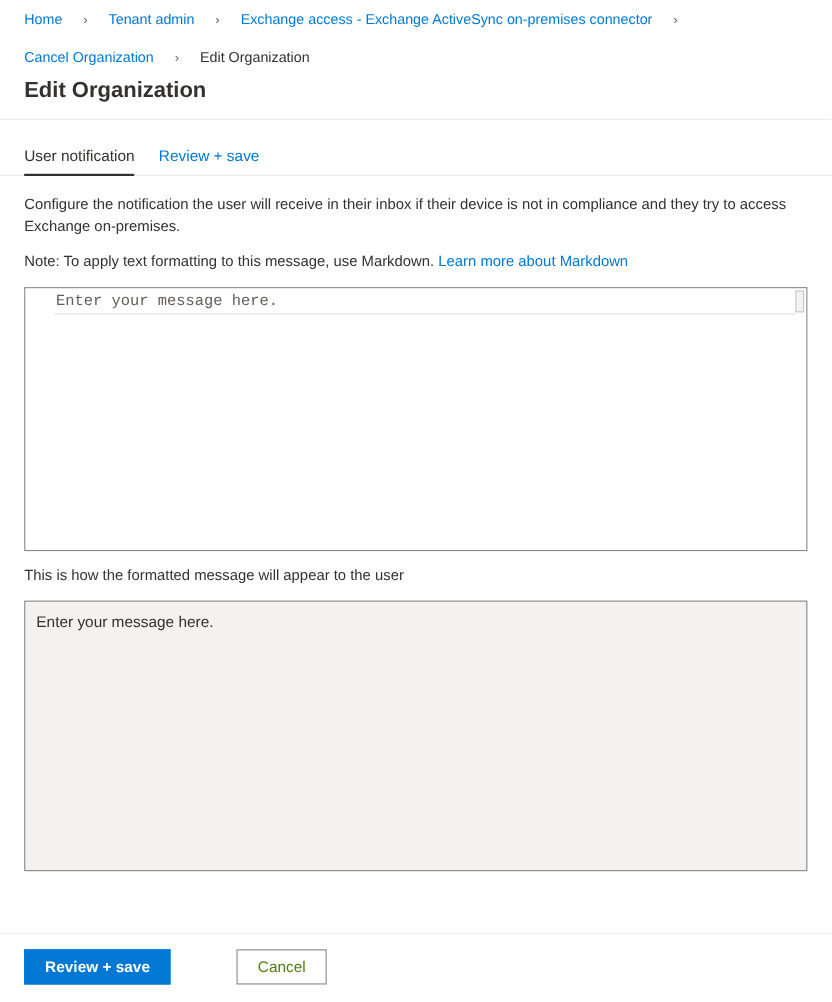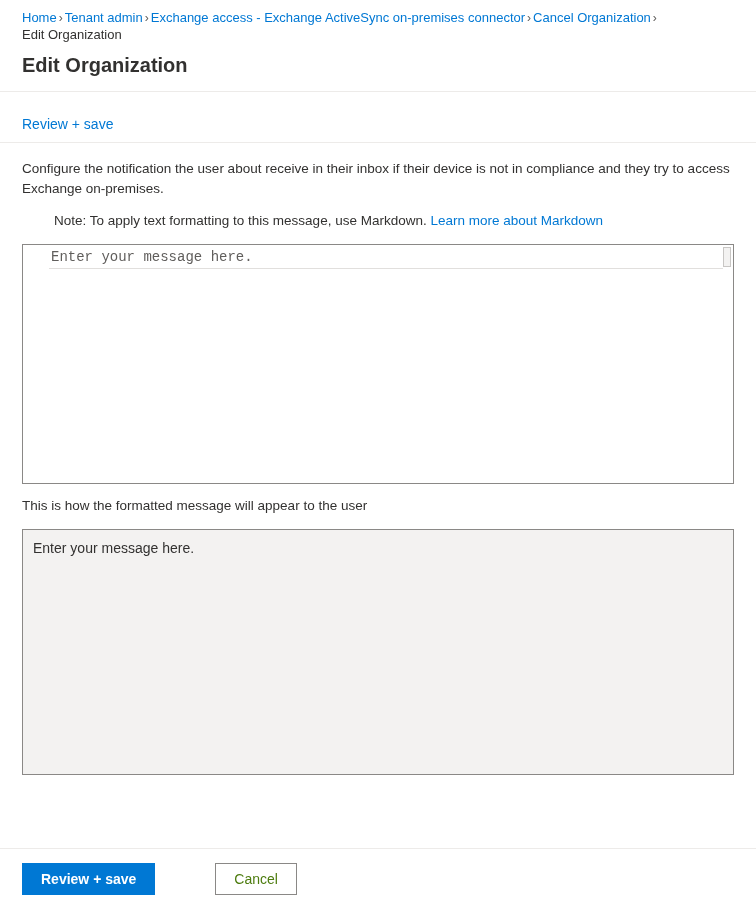--- a/index.html
+++ b/index.html
@@ -15,21 +15,21 @@
       width: 756px;
       height: 911px;
       position: relative;
     }
     .breadcrumb {
       padding: 10px 22px 8px 22px;
       font-size: 13px;
       display: flex;
       align-items: center;
       flex-wrap: wrap;
-      gap: 2px;
+      gap: 19px;
     }
     .breadcrumb a {
       color: #0078d4;
       text-decoration: none;
       cursor: pointer;
     }
     .breadcrumb .sep {
       color: #605e5c;
       font-size: 12px;
     }
@@ -82,21 +82,20 @@
     .desc {
       font-size: 13.5px;
       line-height: 20px;
       color: #323130;
       margin-bottom: 14px;
     }
     .note {
       font-size: 13.5px;
       color: #323130;
       margin-bottom: 16px;
-      margin-left: 32px;
     }
     .note a {
       color: #0078d4;
       text-decoration: none;
       cursor: pointer;
     }
     .editor-wrap {
       border: 1px solid #8a8886;
       height: 240px;
       position: relative;
@@ -192,25 +191,26 @@
   <a>Cancel Organization</a>
   <span class="sep">›</span>
   <span class="current">Edit Organization</span>
 </div>
 
 <div class="header">
   <h1>Edit Organization</h1>
 </div>
 
 <div class="tabs">
+  <div class="tab active">User notification</div>
   <div class="tab">Review + save</div>
 </div>
 
 <div class="content">
-  <div class="desc">Configure the notification the user about receive in their inbox if their device is not in compliance and they try to access Exchange on-premises.</div>
+  <div class="desc">Configure the notification the user will receive in their inbox if their device is not in compliance and they try to access Exchange on-premises.</div>
   <div class="note">
     <span>Note: To apply text formatting to this message, use Markdown. </span><a>Learn more about Markdown</a>
   </div>
 
   <div class="editor-wrap">
     <div class="editor-inner-line"></div>
     <div class="editor-sidebox"></div>
     <div class="editor-text">Enter your message here.</div>
   </div>
 

